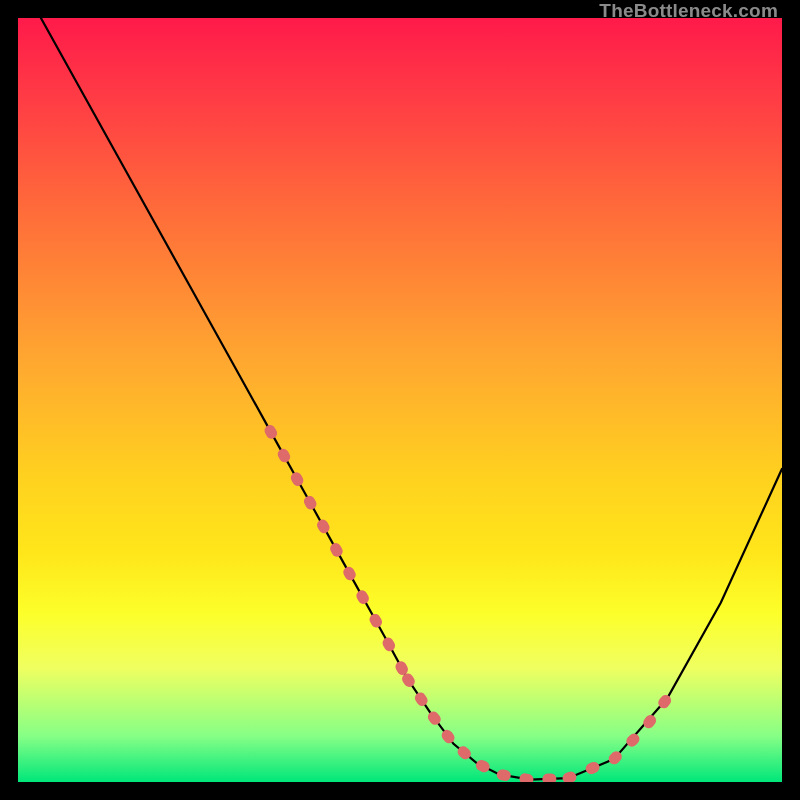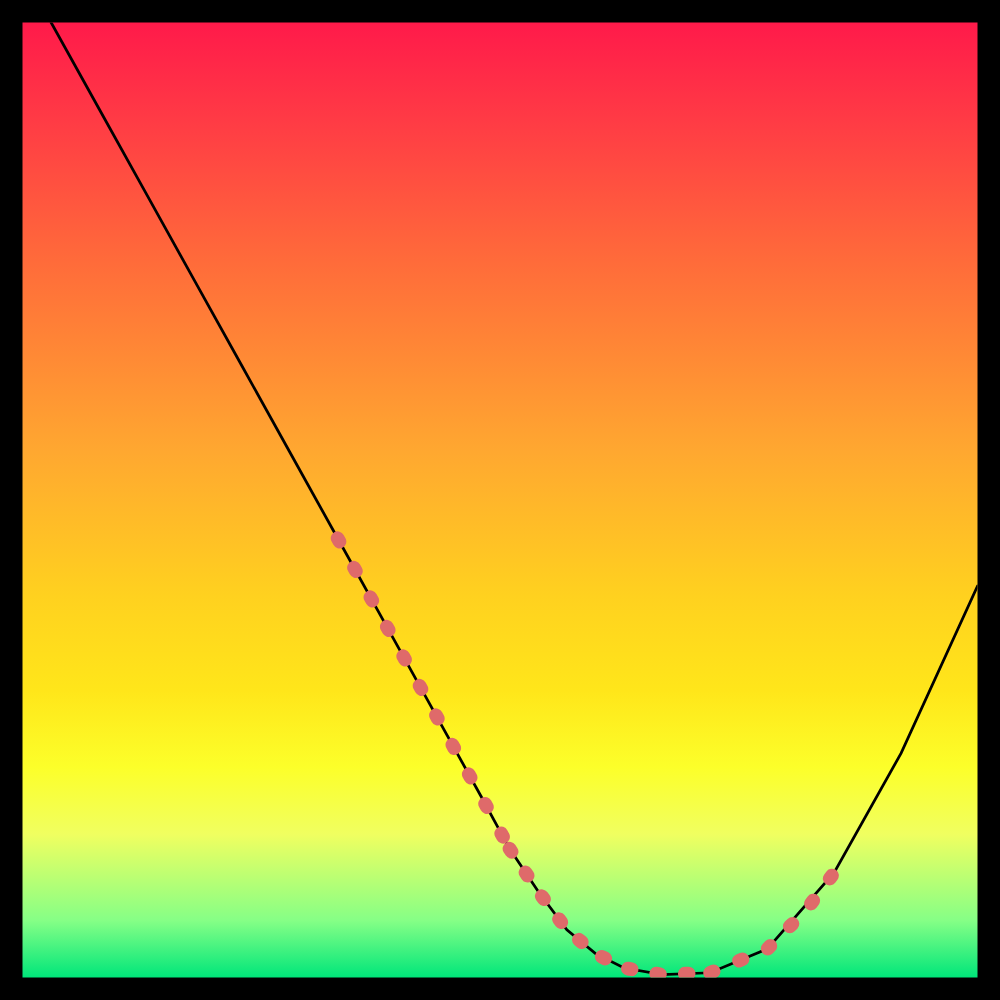--- a/index.html
+++ b/index.html
@@ -51,20 +51,21 @@
     top: 0;
     width: 764px;
     height: 764px;
   }
 </style>
 </head>
 <body>
 
 <div class="chart-container">
 
+  <div class="watermark">TheBottleneck.com</div>
 
   <div class="plot-area">
     <svg class="curve-layer" viewBox="0 0 764 764" preserveAspectRatio="none">
       <path id="main-curve" fill="none" stroke="#000000" stroke-width="2.2" stroke-linecap="round" d="M22.9 0.0 L61.1 68.8 L99.3 137.5 L137.5 206.3 L175.7 275.0 L213.9 343.8 L252.1 412.6 L290.3 481.3 L328.5 550.1 L366.7 618.8 L389.6 660.9 L412.6 695.2 L435.5 725.8 L458.4 744.9 L481.3 756.4 L511.9 761.7 L550.1 760.2 L595.9 741.1 L649.4 680.0 L702.9 584.5 L764.0 450.8"></path>
       <path id="dash-left" fill="none" stroke="#df6a6a" stroke-width="11" stroke-linecap="round" stroke-dasharray="3 24" d="M252.1 412.6 L290.3 481.3 L328.5 550.1 L366.7 618.8 L389.6 660.9"></path>
       <path id="dash-bottom" fill="none" stroke="#df6a6a" stroke-width="11" stroke-linecap="round" stroke-dasharray="3 20" d="M389.6 660.9 L412.6 695.2 L435.5 725.8 L458.4 744.9 L481.3 756.4 L511.9 761.7 L550.1 760.2"></path>
       <path id="dash-right" fill="none" stroke="#df6a6a" stroke-width="11" stroke-linecap="round" stroke-dasharray="3 22" d="M550.1 760.2 L595.9 741.1 L626.5 710.5 L649.4 680.0"></path>
     </svg>
   </div>
 

